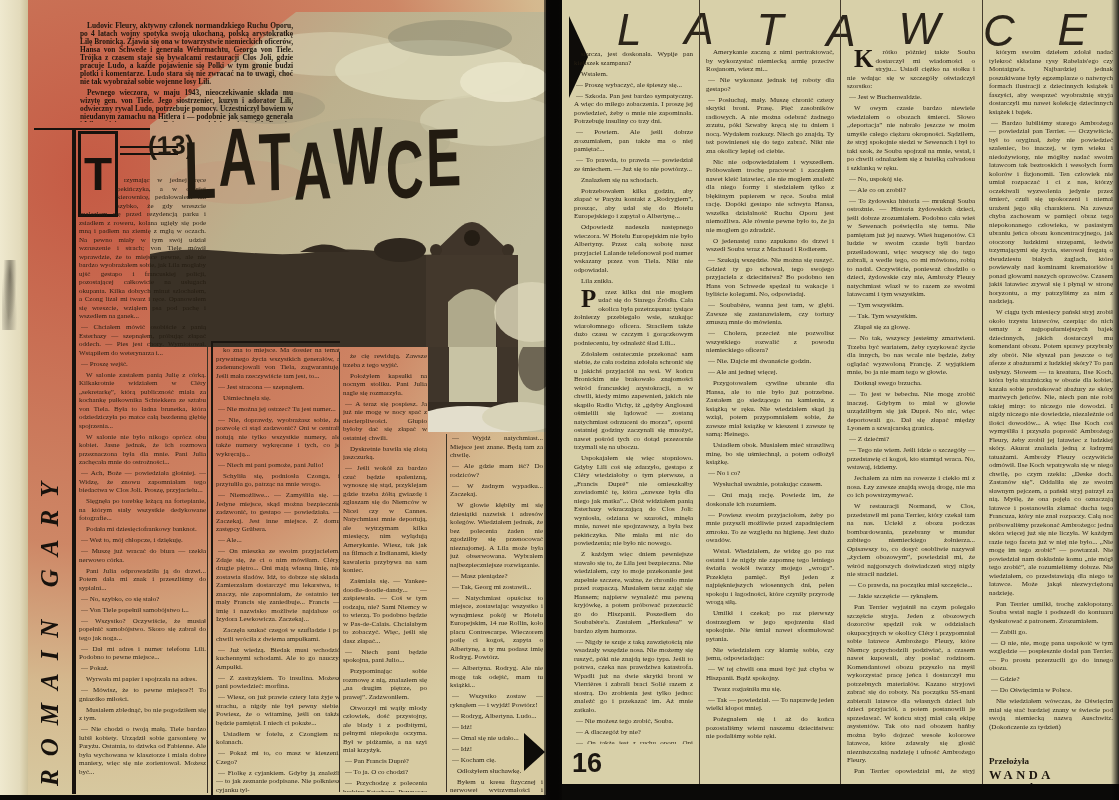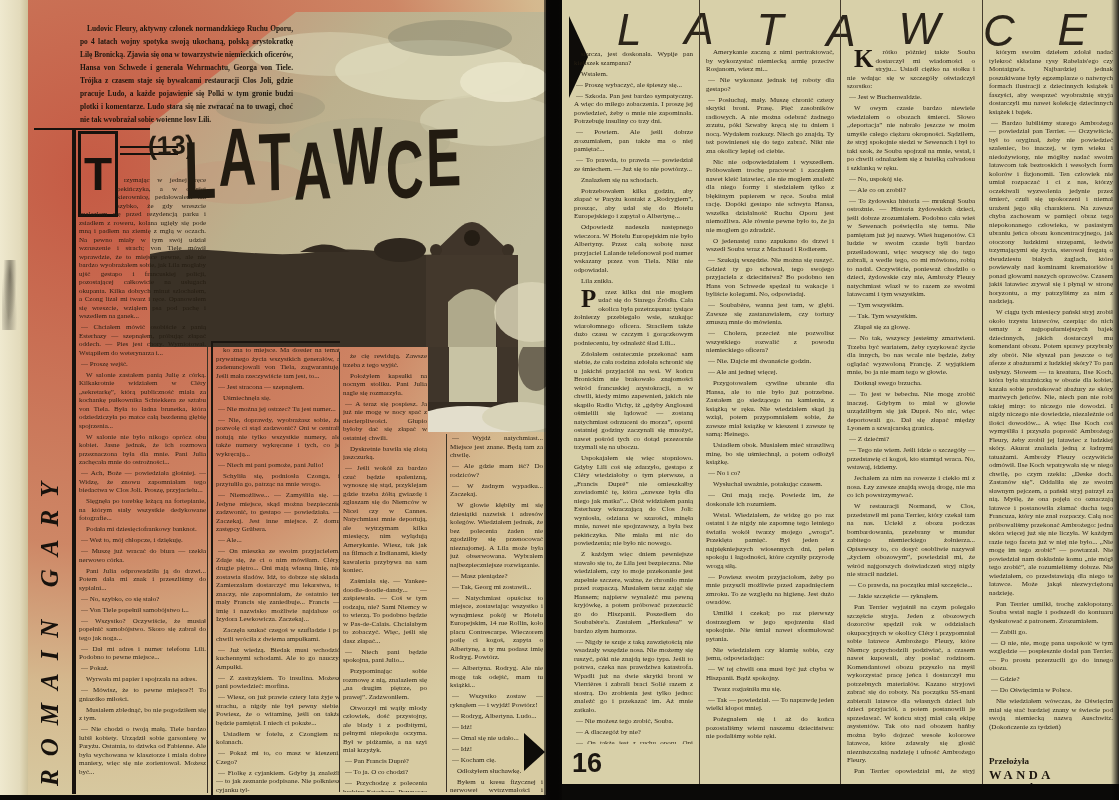--- a/index.html
+++ b/index.html
@@ -46,21 +46,21 @@
   #lcol4{left:450px;top:434px;width:93px;height:358px;}
   .vrule{position:absolute;width:1px;background:#3a3226;}
   #vr1{left:207px;top:345px;height:448px;}
   #vr2{left:339px;top:352px;height:440px;}
   #vr3{left:446px;top:434px;height:358px;}
   #tspacer{float:left;width:38px;height:26px;}
   .para{margin:0 0 2.5px;text-indent:7px;}
   .para.dialog{text-indent:2px;}
   .dropcap{float:left;font:700 25px/21px "Liberation Serif",serif;margin:0 2px 0 0;color:#1e1710;}
   #intro{position:absolute;left:80px;top:22px;width:213px;height:100px;overflow:hidden;
-    font-weight:700;font-size:7.4px;line-height:13px;color:#1e160e;text-align:justify;}
+    font-weight:700;font-size:7.4px;line-height:8px;color:#1e160e;text-align:justify;}
   #intro .para{margin-bottom:3px;}
   #pageno-left{position:absolute;left:468px;top:758px;font:700 26px "Liberation Sans",sans-serif;color:#1c1711;margin-top:35px;}
   #tri-left{position:absolute;left:524px;top:733px;width:21px;height:38px;background:#0e0c09;
     clip-path:polygon(0 0,100% 50%,0 100%);}
   #lp-bottombar{position:absolute;left:0;top:795px;width:546px;height:5px;background:#0b0a08;}
   
   #gutter{position:absolute;left:544px;top:0;width:20px;height:800px;
     background:linear-gradient(to right,rgba(10,8,6,.55),#060504 35%,#060504 70%,rgba(10,8,6,.8));}
   
   #right-page{position:absolute;left:562px;top:0;width:557px;height:800px;background:#d8d0a9;}
@@ -290,22 +290,22 @@
         <p class="para dialog">— Szukają wszędzie. Nie można się ruszyć. Gdzież ty go schował, tego swojego przyjaciela z dzieciństwa? Bo podobno ten Hans von Schwede spędzał tu wakacje i byliście kolegami. No, odpowiadaj.</p>
         <p class="para dialog">— Soubabère, wanna jest tam, w głębi. Zawsze się zastanawiałem, czy tortury zmuszą mnie do mówienia.</p>
         <p class="para dialog">— Cholera, przecież nie pozwolisz wszystkiego rozwalić z powodu niemieckiego oficera?</p>
         <p class="para dialog">— Nie. Dajcie mi dwanaście godzin.</p>
         <p class="para dialog">— Ale ani jednej więcej.</p>
         <p class="para">Przygotowałem cywilne ubranie dla Hansa, ale to nie było już potrzebne. Zastałem go siedzącego na kamieniu, z książką w ręku. Nie wiedziałem skąd ją wziął, potem przypomniałem sobie, że zawsze miał książkę w kieszeni i zawsze tę samą: Heinego.</p>
         <p class="para">Usiadłem obok. Musiałem mieć straszliwą minę, bo się uśmiechnął, a potem odłożył książkę.</p>
         <p class="para dialog">— No i co?</p>
         <p class="para">Wysłuchał uważnie, potakując czasem.</p>
         <p class="para dialog">— Oni mają rację. Powiedz im, że doskonale ich rozumiem.</p>
+        <p class="para dialog">— Powiesz swoim przyjaciołom, żeby po mnie przyszli możliwie przed zapadnięciem zmroku. To ze względu na higienę. Jest dużo owadów.</p>
         <p class="para">Wstał. Wiedziałem, że widzę go po raz ostatni i że nigdy nie zapomnę tego letniego światła wokół twarzy mojego „wroga”. Przeklęta pamięć. Był jeden z najpiękniejszych wiosennych dni, pełen spokoju i łagodności, które czyniły przyrodę wrogą siłą.</p>
-        <p class="para dialog">— Powiesz swoim przyjaciołom, żeby po mnie przyszli możliwie przed zapadnięciem zmroku. To ze względu na higienę. Jest dużo owadów.</p>
         <p class="para">Umilkł i czekał; po raz pierwszy dostrzegłem w jego spojrzeniu ślad spokojnie. Nie śmiał nawet sformułować pytania.</p>
         <p class="para">Nie wiedziałem czy kłamię sobie, czy jemu, odpowiadając:</p>
         <p class="para dialog">— W tej chwili ona musi być już chyba w Hiszpanii. Bądź spokojny.</p>
         <p class="para">Twarz rozjaśniła mu się.</p>
         <p class="para dialog">— Tak — powiedział. — To naprawdę jeden wielki kłopot mniej.</p>
         <p class="para">Pożegnałem się i aż do końca pozostaliśmy wierni naszemu dzieciństwu: nie podaliśmy sobie ręki.</p>
       </div>
     <div id="rcol3" class="col">
         <p class="para"><span class="dropcap">K</span>rótko później także Souba dostarczył mi wiadomości o stryju... Usiadł ciężko na stołku i nie wdając się w szczegóły oświadczył szorstko:</p>
         <p class="para dialog">— Jest w Buchenwaldzie.</p>

